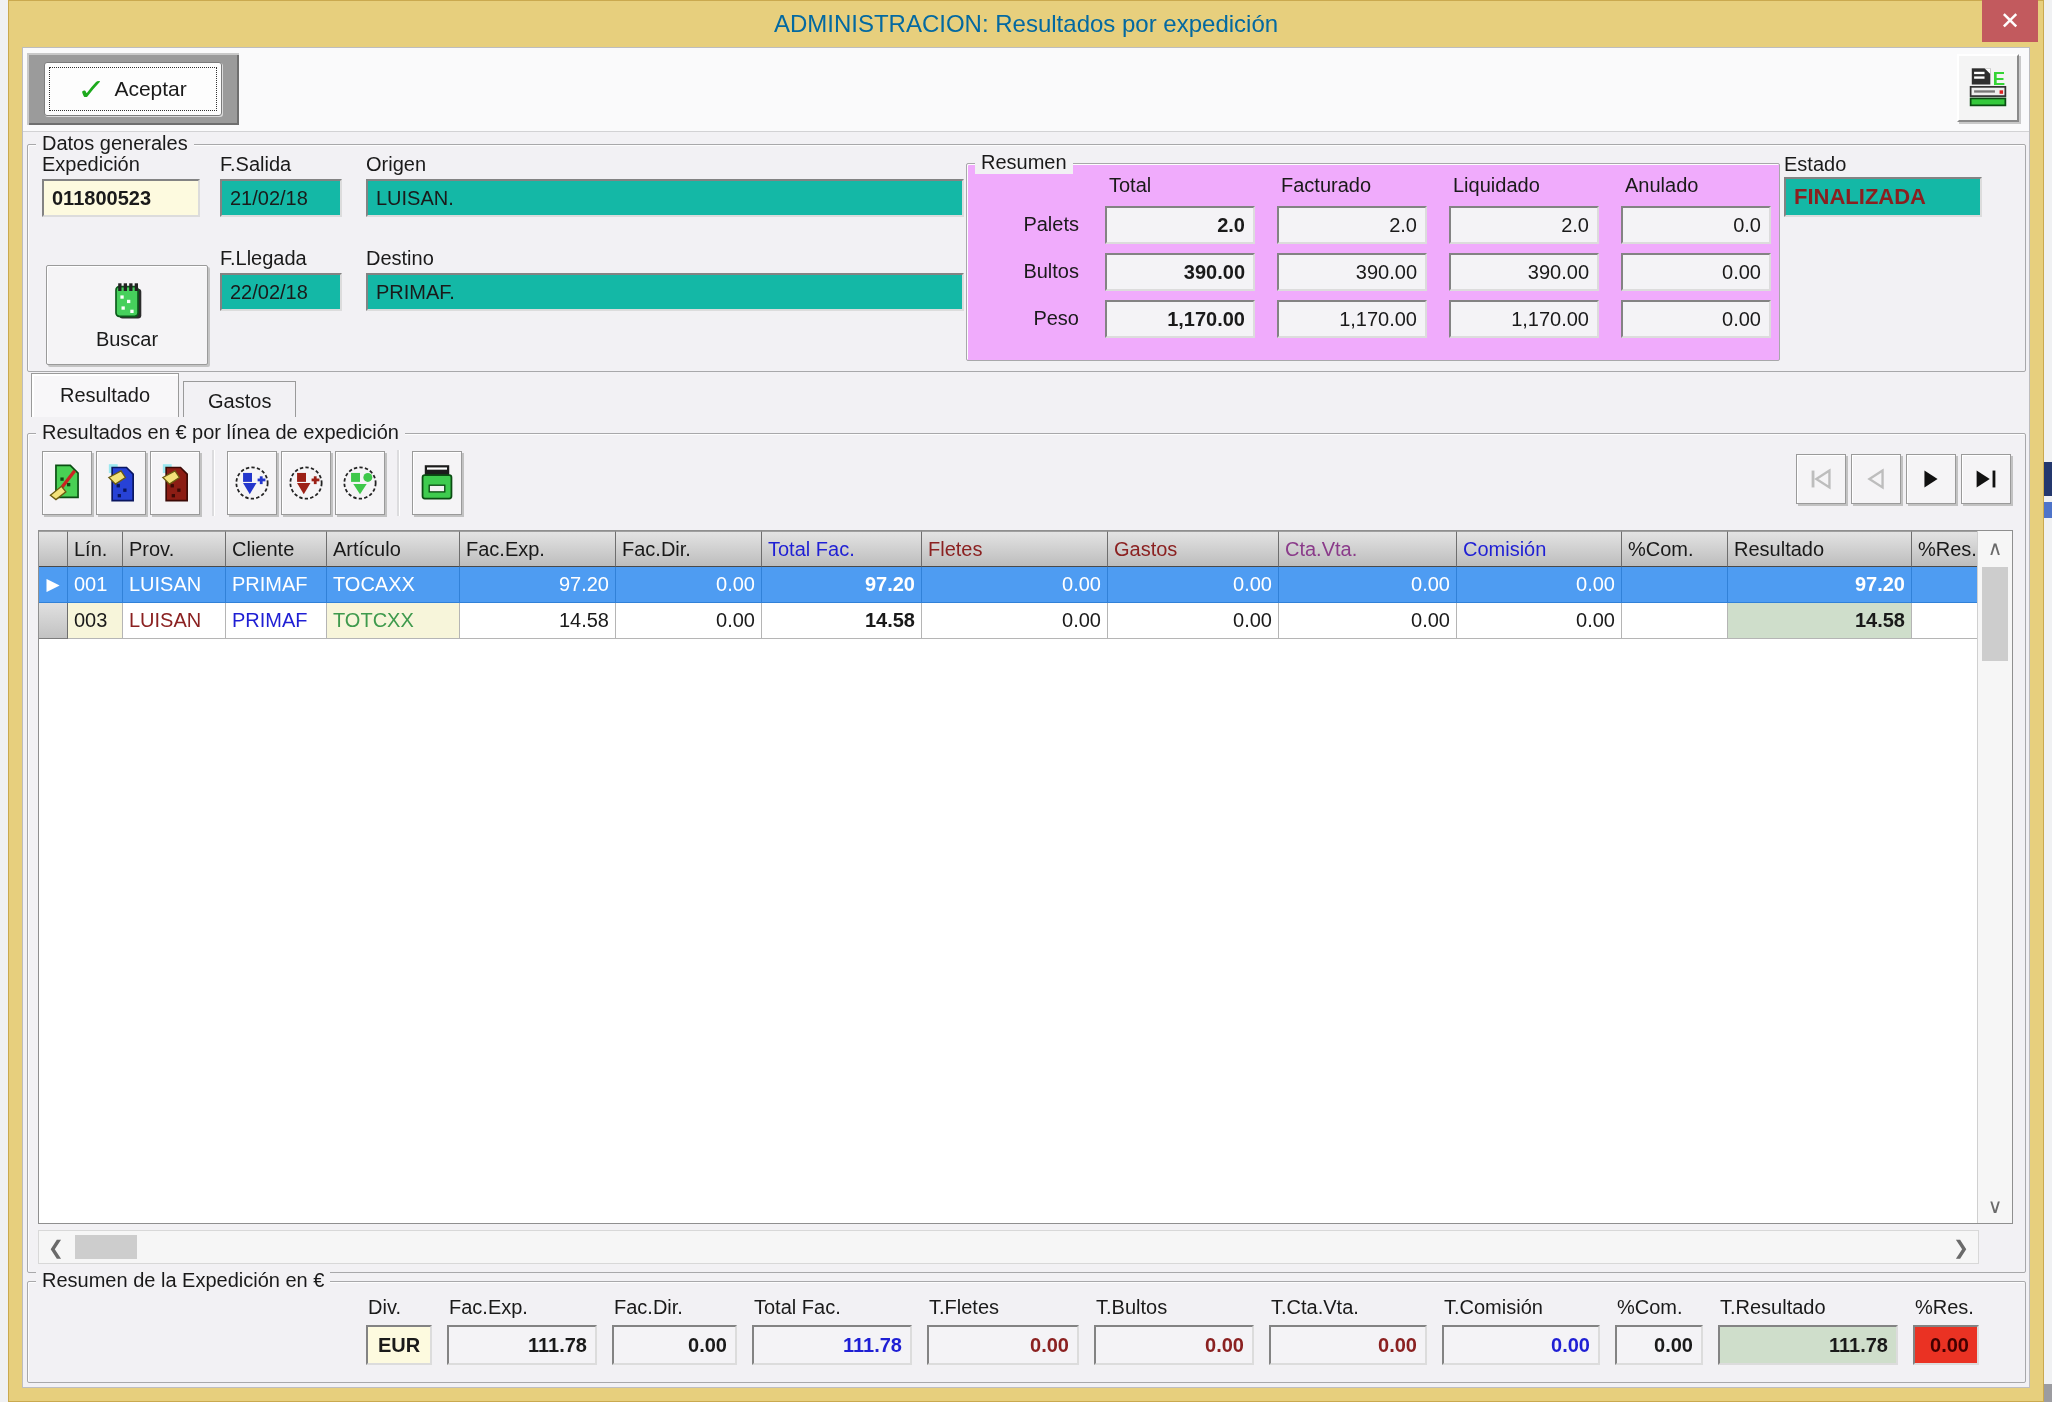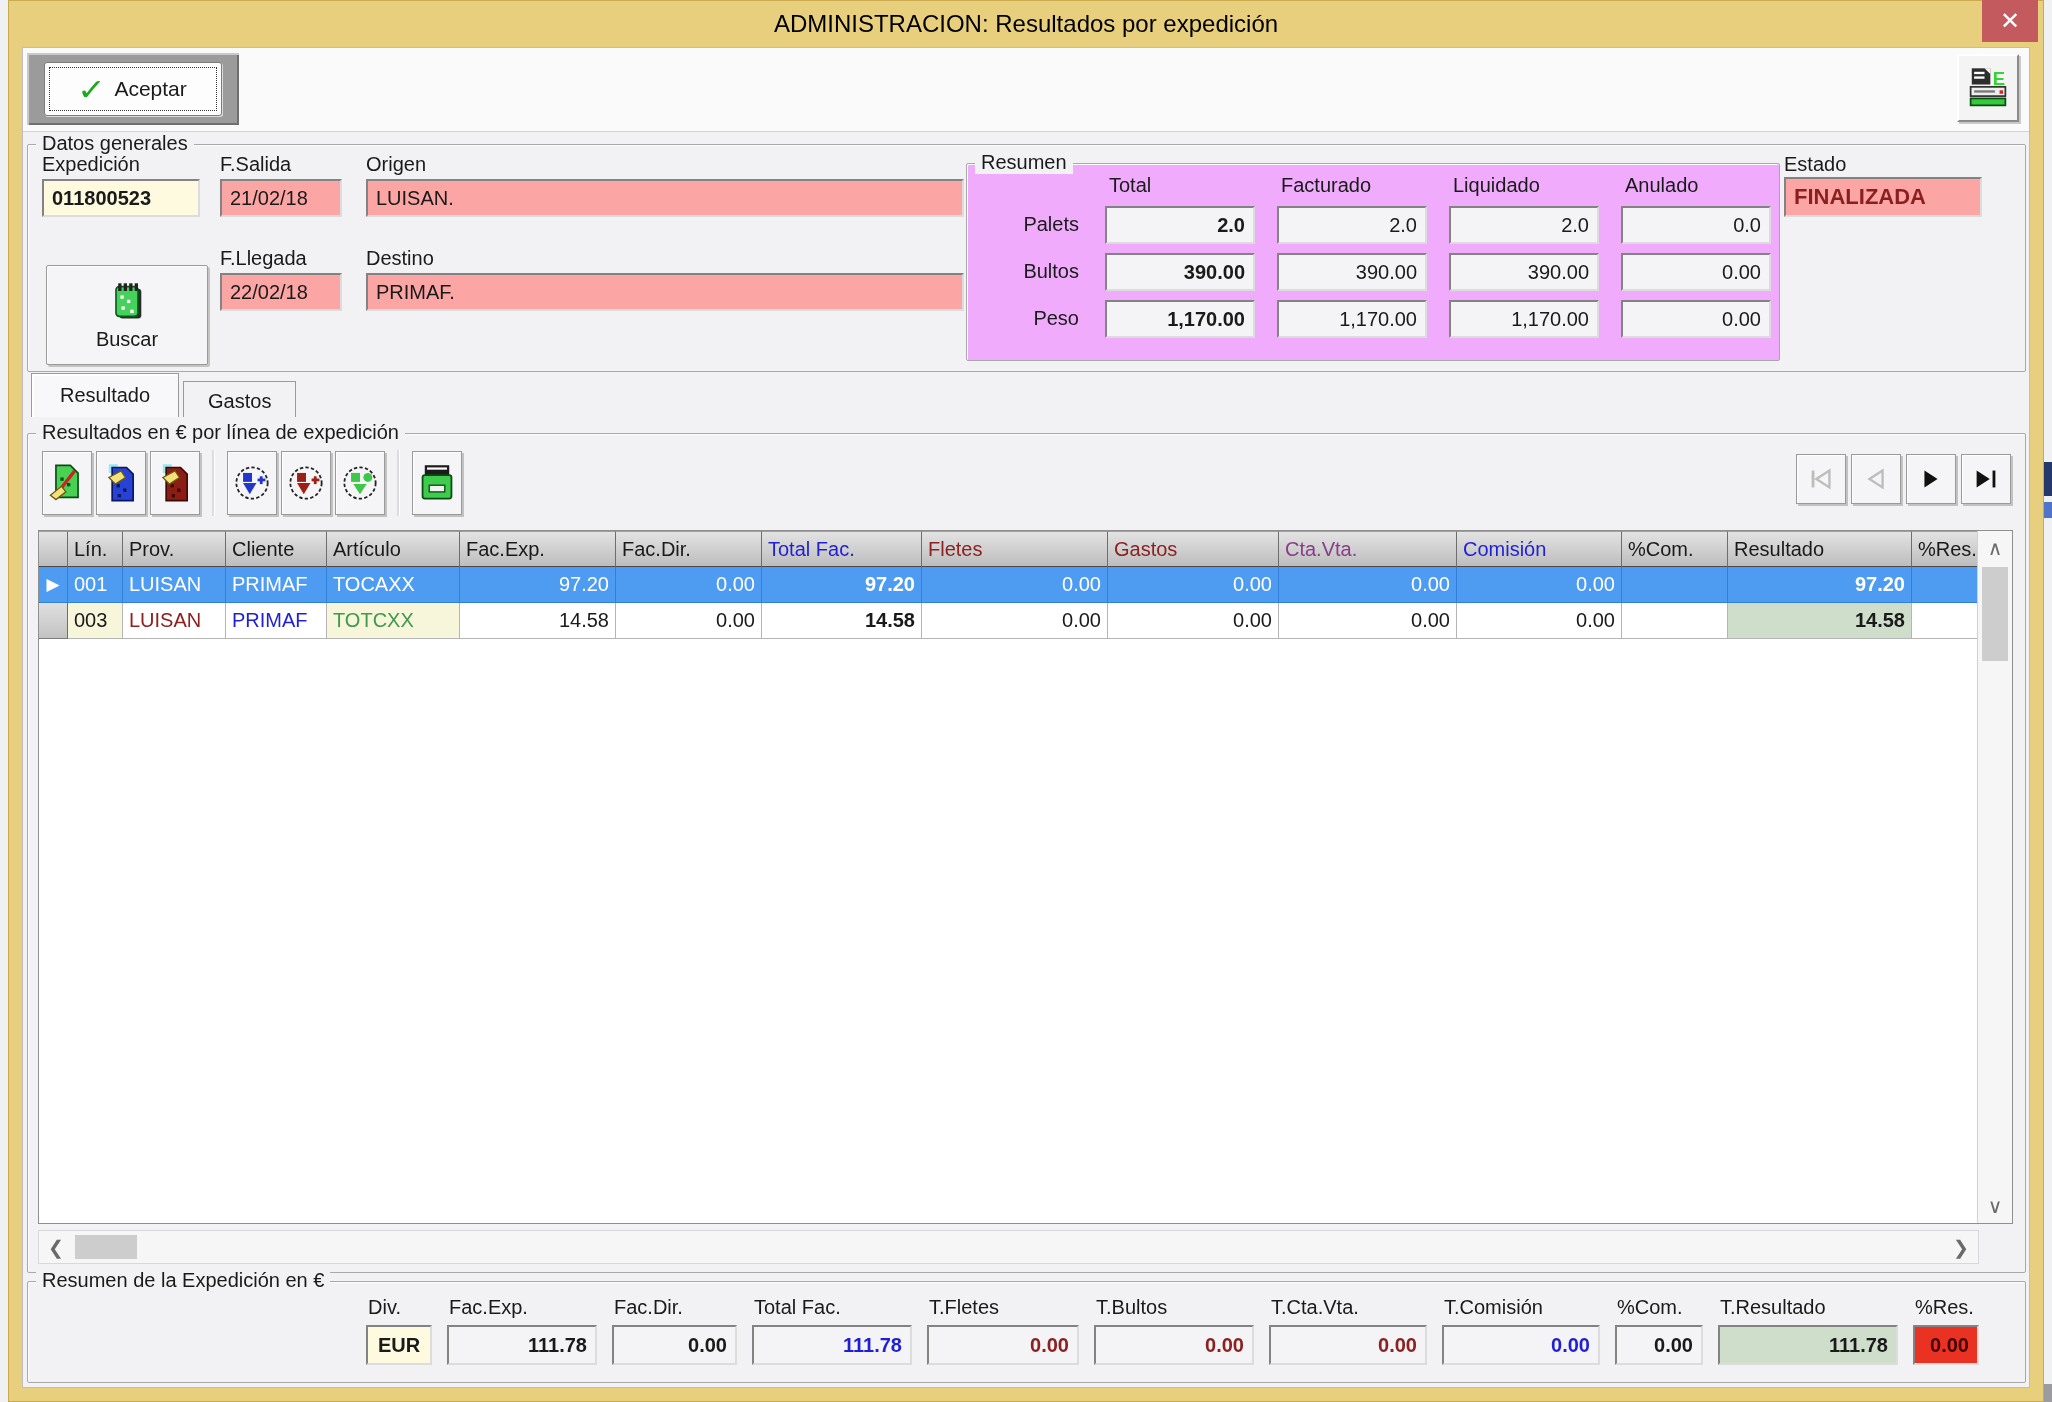--- a/index.html
+++ b/index.html
@@ -16,21 +16,21 @@
   .bg-frag{position:absolute;right:0;width:8px;}
   
   .window{
     position:absolute;left:8px;top:0;width:2036px;height:1402px;
     background:#e7cf7d;box-shadow:0 0 0 1px #caa94f inset;
   }
   .titlebar{
     position:absolute;left:0;top:0;right:0;height:47px;
     display:flex;align-items:center;justify-content:center;
   }
-  .title-text{font-size:24px;color:#000000;}
+  .title-text{font-size:24px;color:#0369a1;}
   .close-btn{
     position:absolute;top:0;right:6px;width:56px;height:42px;
     background:#c25a5e;color:#fff;font-size:24px;line-height:42px;
     text-align:center;cursor:default;
   }
   .window-body{
     position:absolute;left:14px;top:47px;width:2008px;height:1341px;
     background:#f2f1f4;border:1px solid #bdbdbf;box-sizing:border-box;
   }
   
@@ -57,21 +57,21 @@
     display:flex;align-items:center;justify-content:center;box-shadow:2px 2px 0 #c9c9c9;
   }
   
   .groupbox{position:absolute;border:1px solid #a8a8aa;border-radius:2px;box-shadow:1px 1px 0 #fdfdfd inset;}
   .legend{
     position:absolute;top:-13px;left:8px;background:#f2f1f4;
     padding:0 6px;font-size:20px;white-space:nowrap;
   }
   
   .field{
-    position:absolute;background:#fca5a5;box-sizing:border-box;
+    position:absolute;background:#14b8a6;box-sizing:border-box;
     border:2px solid;border-color:#838383 #dcdcdc #dcdcdc #838383;
     font-size:20px;display:flex;align-items:center;padding:0 8px;
   }
   .field.cream{background:#fdfadf;font-weight:bold;}
   .lbl{position:absolute;font-size:20px;white-space:nowrap;}
   
   .buscar-btn{
     position:absolute;left:18px;top:120px;width:160px;height:98px;
     background:#f5f4f6;border:1px solid #9a9a9a;border-radius:2px;
     box-shadow:2px 2px 0 #c4c4c4, inset 1px 1px 0 #ffffff;

